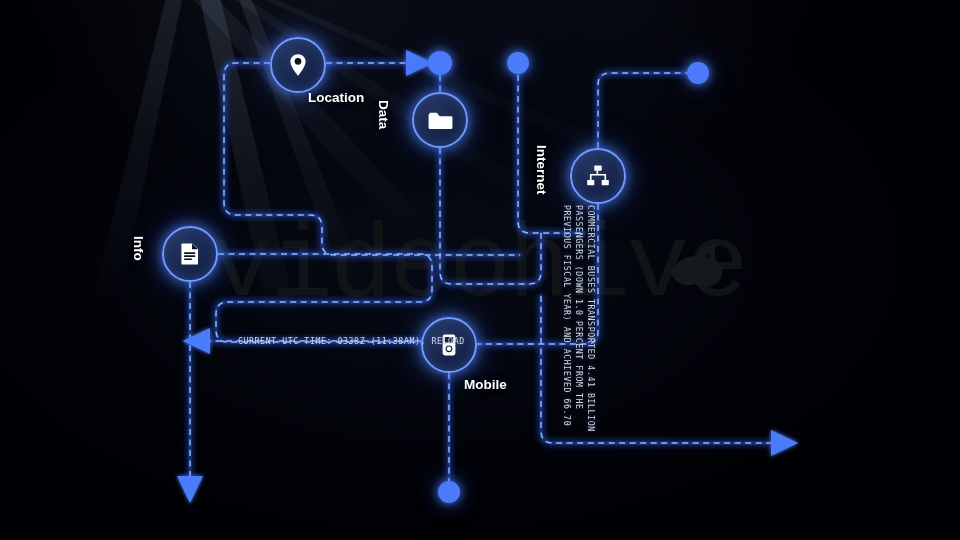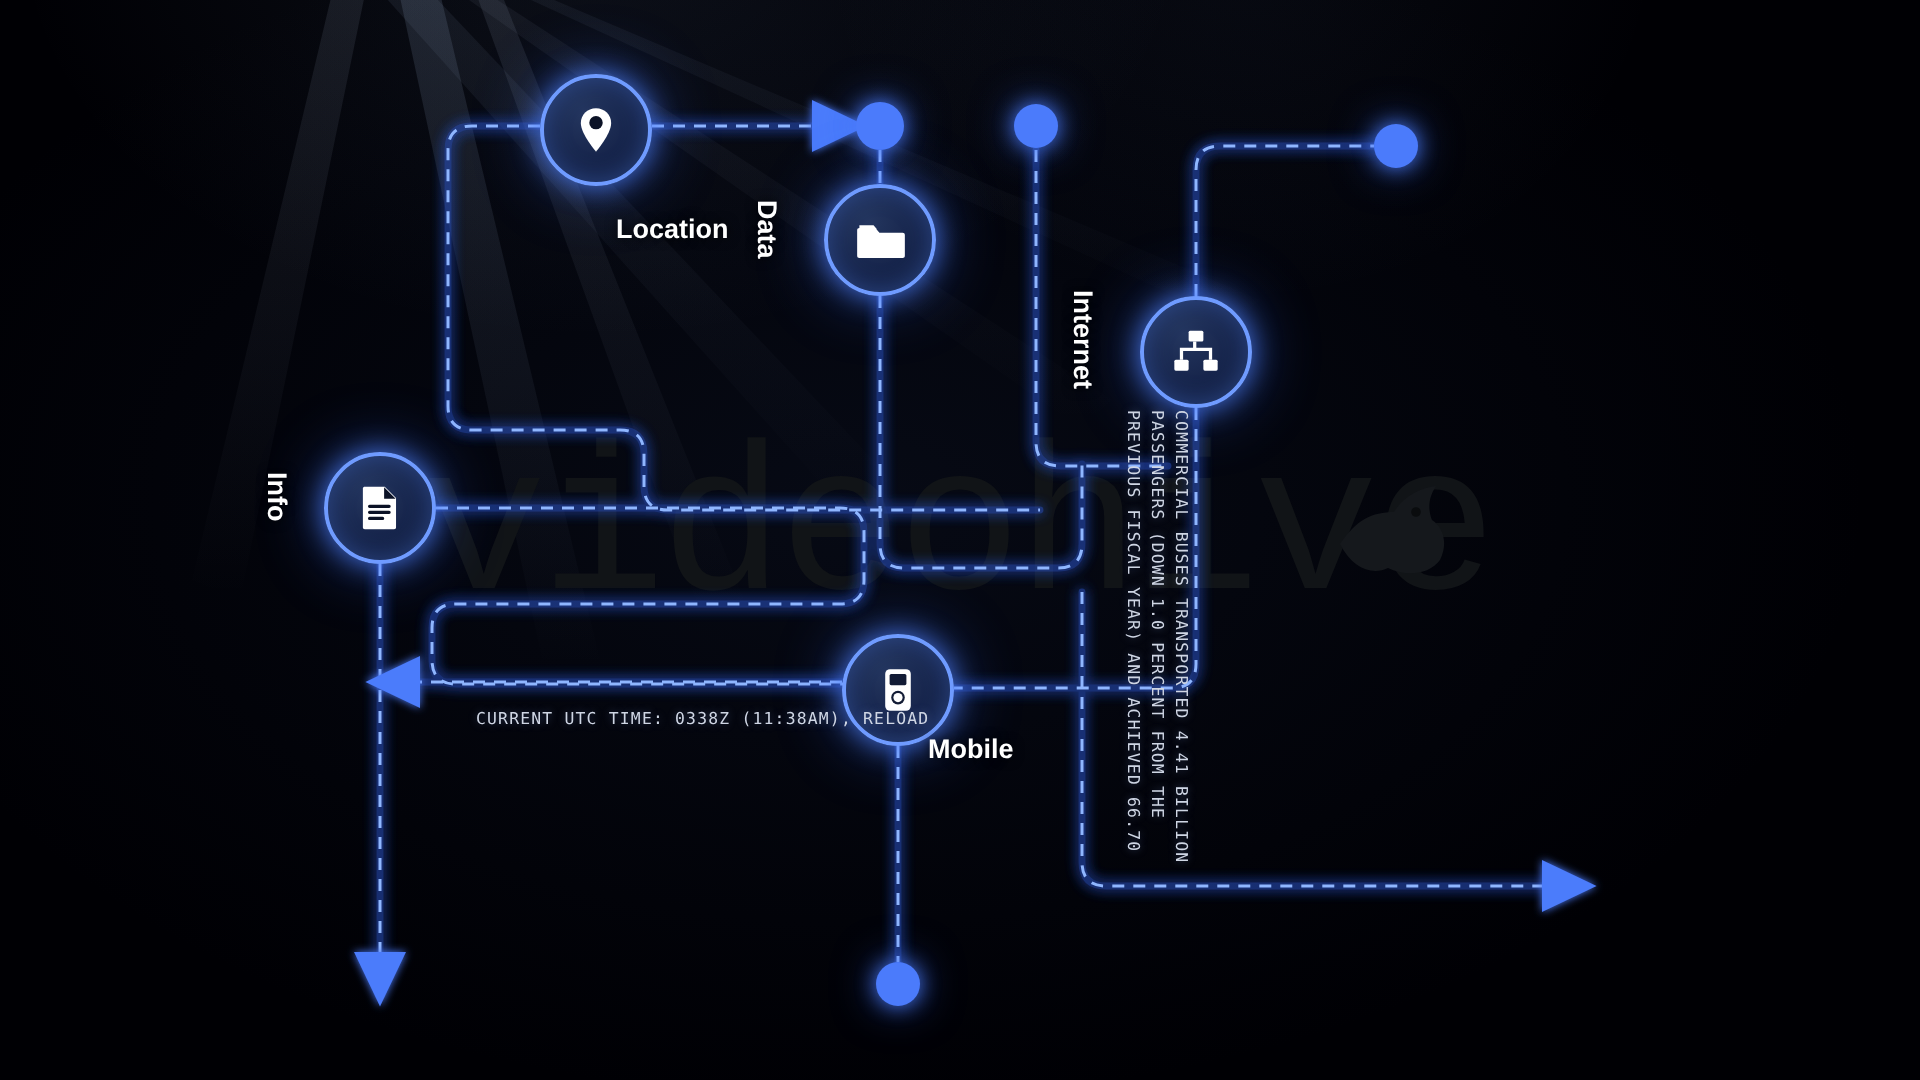--- a/index.html
+++ b/index.html
@@ -169,21 +169,21 @@
 
   <div id="nodes-layer">
       <div class="node" style="left: 270px; top: 37px; height: 56px; width: 56px;">
         <span>
           <svg width="26" height="26" viewBox="0 0 24 24">
             <path d="M12 2c-4 0-7 3-7 6.8C5 14 12 22 12 22s7-8 7-13.2C19 5 16 2 12 2z" fill="#fff"></path>
             <circle cx="12" cy="8.6" r="3.1" fill="#0b1226"></circle>
           </svg>
         </span>
       </div>
-      <div class="node-label" style="left: 267px; top: 107px; padding-left: 41px;">Location</div>
+      <div class="node-label" style="left: 267px; top: 90px; padding-left: 41px;">Location</div>
       <div class="node" style="left: 412px; top: 92px; height: 56px; width: 56px;">
         <span>
           <svg width="27" height="27" viewBox="0 0 24 24">
             <path d="M2.4 6.2h7.1l1.8 2.1h10.3c.6 0 1 .4 1 1v9.2c0 .6-.4 1-1 1H2.4c-.6 0-1-.4-1-1V7.2c0-.6.4-1 1-1z" fill="#fff"></path>
             <path d="M2.4 5h6.3l1.5 1.8H2.4z" fill="#fff"></path>
           </svg>
         </span>
       </div>
       <div class="node-label vert" style="left: 391px; top: 100px;">Data</div>
       <div class="node" style="left: 570px; top: 148px; height: 56px; width: 56px;">
@@ -210,25 +210,25 @@
       <div class="node" style="left: 421px; top: 317px; height: 56px; width: 56px;">
         <span>
           <svg width="24" height="24" viewBox="0 0 24 24">
             <rect x="5.6" y="1.6" width="12.8" height="20.8" rx="2.4" fill="#fff"></rect>
             <rect x="7.8" y="4" width="8.4" height="5.6" rx="0.8" fill="#121b35"></rect>
             <circle cx="12" cy="15.8" r="3.4" fill="#121b35"></circle>
             <circle cx="12" cy="15.8" r="2.3" fill="#fff"></circle>
           </svg>
         </span>
       </div>
-      <div class="node-label" style="left: 464px; top: 367px;">Mobile</div>
+      <div class="node-label" style="left: 464px; top: 377px;">Mobile</div>
     </div>
   <div id="dots-layer">
       <div class="dot" style="left: 428px; top: 51px; height: 24px; width: 24px;"></div>
       <div class="dot" style="left: 507px; top: 52px; height: 22px; width: 22px;"></div>
       <div class="dot" style="left: 687px; top: 62px; height: 22px; width: 22px;"></div>
       <div class="dot" style="left: 438px; top: 481px; height: 22px; width: 22px;"></div>
     </div>
   <div id="text-layer">
-      <div class="mono" style="left: 238px; top: 354px;"><div>CURRENT UTC TIME: 0338Z  (11:38AM), RELOAD</div></div>
+      <div class="mono" style="left: 238px; top: 336px;"><div>CURRENT UTC TIME: 0338Z  (11:38AM), RELOAD</div></div>
       <div class="mono vert" style="left: 596px; top: 205px;"><div>COMMERCIAL BUSES TRANSPORTED 4.41 BILLION</div><div>PASSENGERS (DOWN 1.0 PERCENT FROM THE</div><div>PREVIOUS FISCAL YEAR) AND ACHIEVED 66.70</div></div>
     </div>
 </div>
 
 </body></html>

